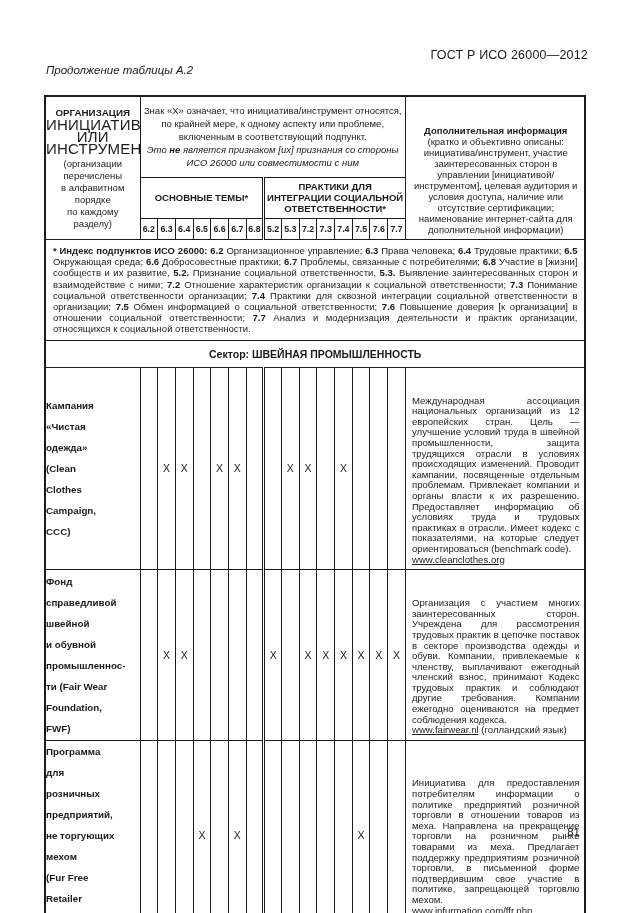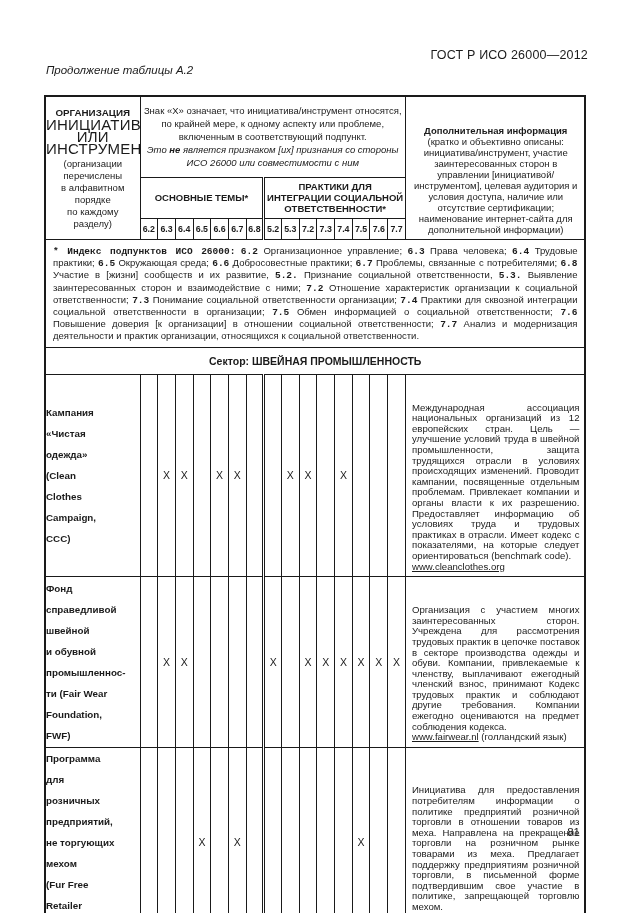--- a/index.html
+++ b/index.html
@@ -26,21 +26,21 @@
   .legend-it{font-style:italic;}
   .legend-it b{font-style:italic;}
 
   .group-cell{text-align:center;font-weight:bold;font-size:9.5px;line-height:11px;padding:2px 2px;}
   .num-cell{text-align:center;font-weight:bold;font-size:8.8px;padding:1px 0;}
 
   .dl{border-left:3px double #1a1a1a !important;}
 
   .footnote-cell{vertical-align:top;}
   .footnote{margin:0;padding:5px 7px;font-size:9.5px;line-height:11.2px;text-align:justify;}
-  .footnote b{font-weight:bold;font-family:Liberation Mono, monospace;}
+  .footnote b{font-weight:bold;}
 
   .sector-cell{text-align:center;font-weight:bold;font-size:10.5px;padding:3px 0;}
 
   .row-label{text-align:left;font-weight:bold;font-size:9.8px;line-height:21px;
              white-space:pre-line;padding:2px 1px;}
   .mk{text-align:center;font-size:10.5px;font-weight:normal;}
 
   .info-cell{vertical-align:top;}
   .info-inner{padding:4px 5px 4px 6px;font-size:9.6px;line-height:10.6px;margin-top:24px;}
   .para{text-align:justify;}

